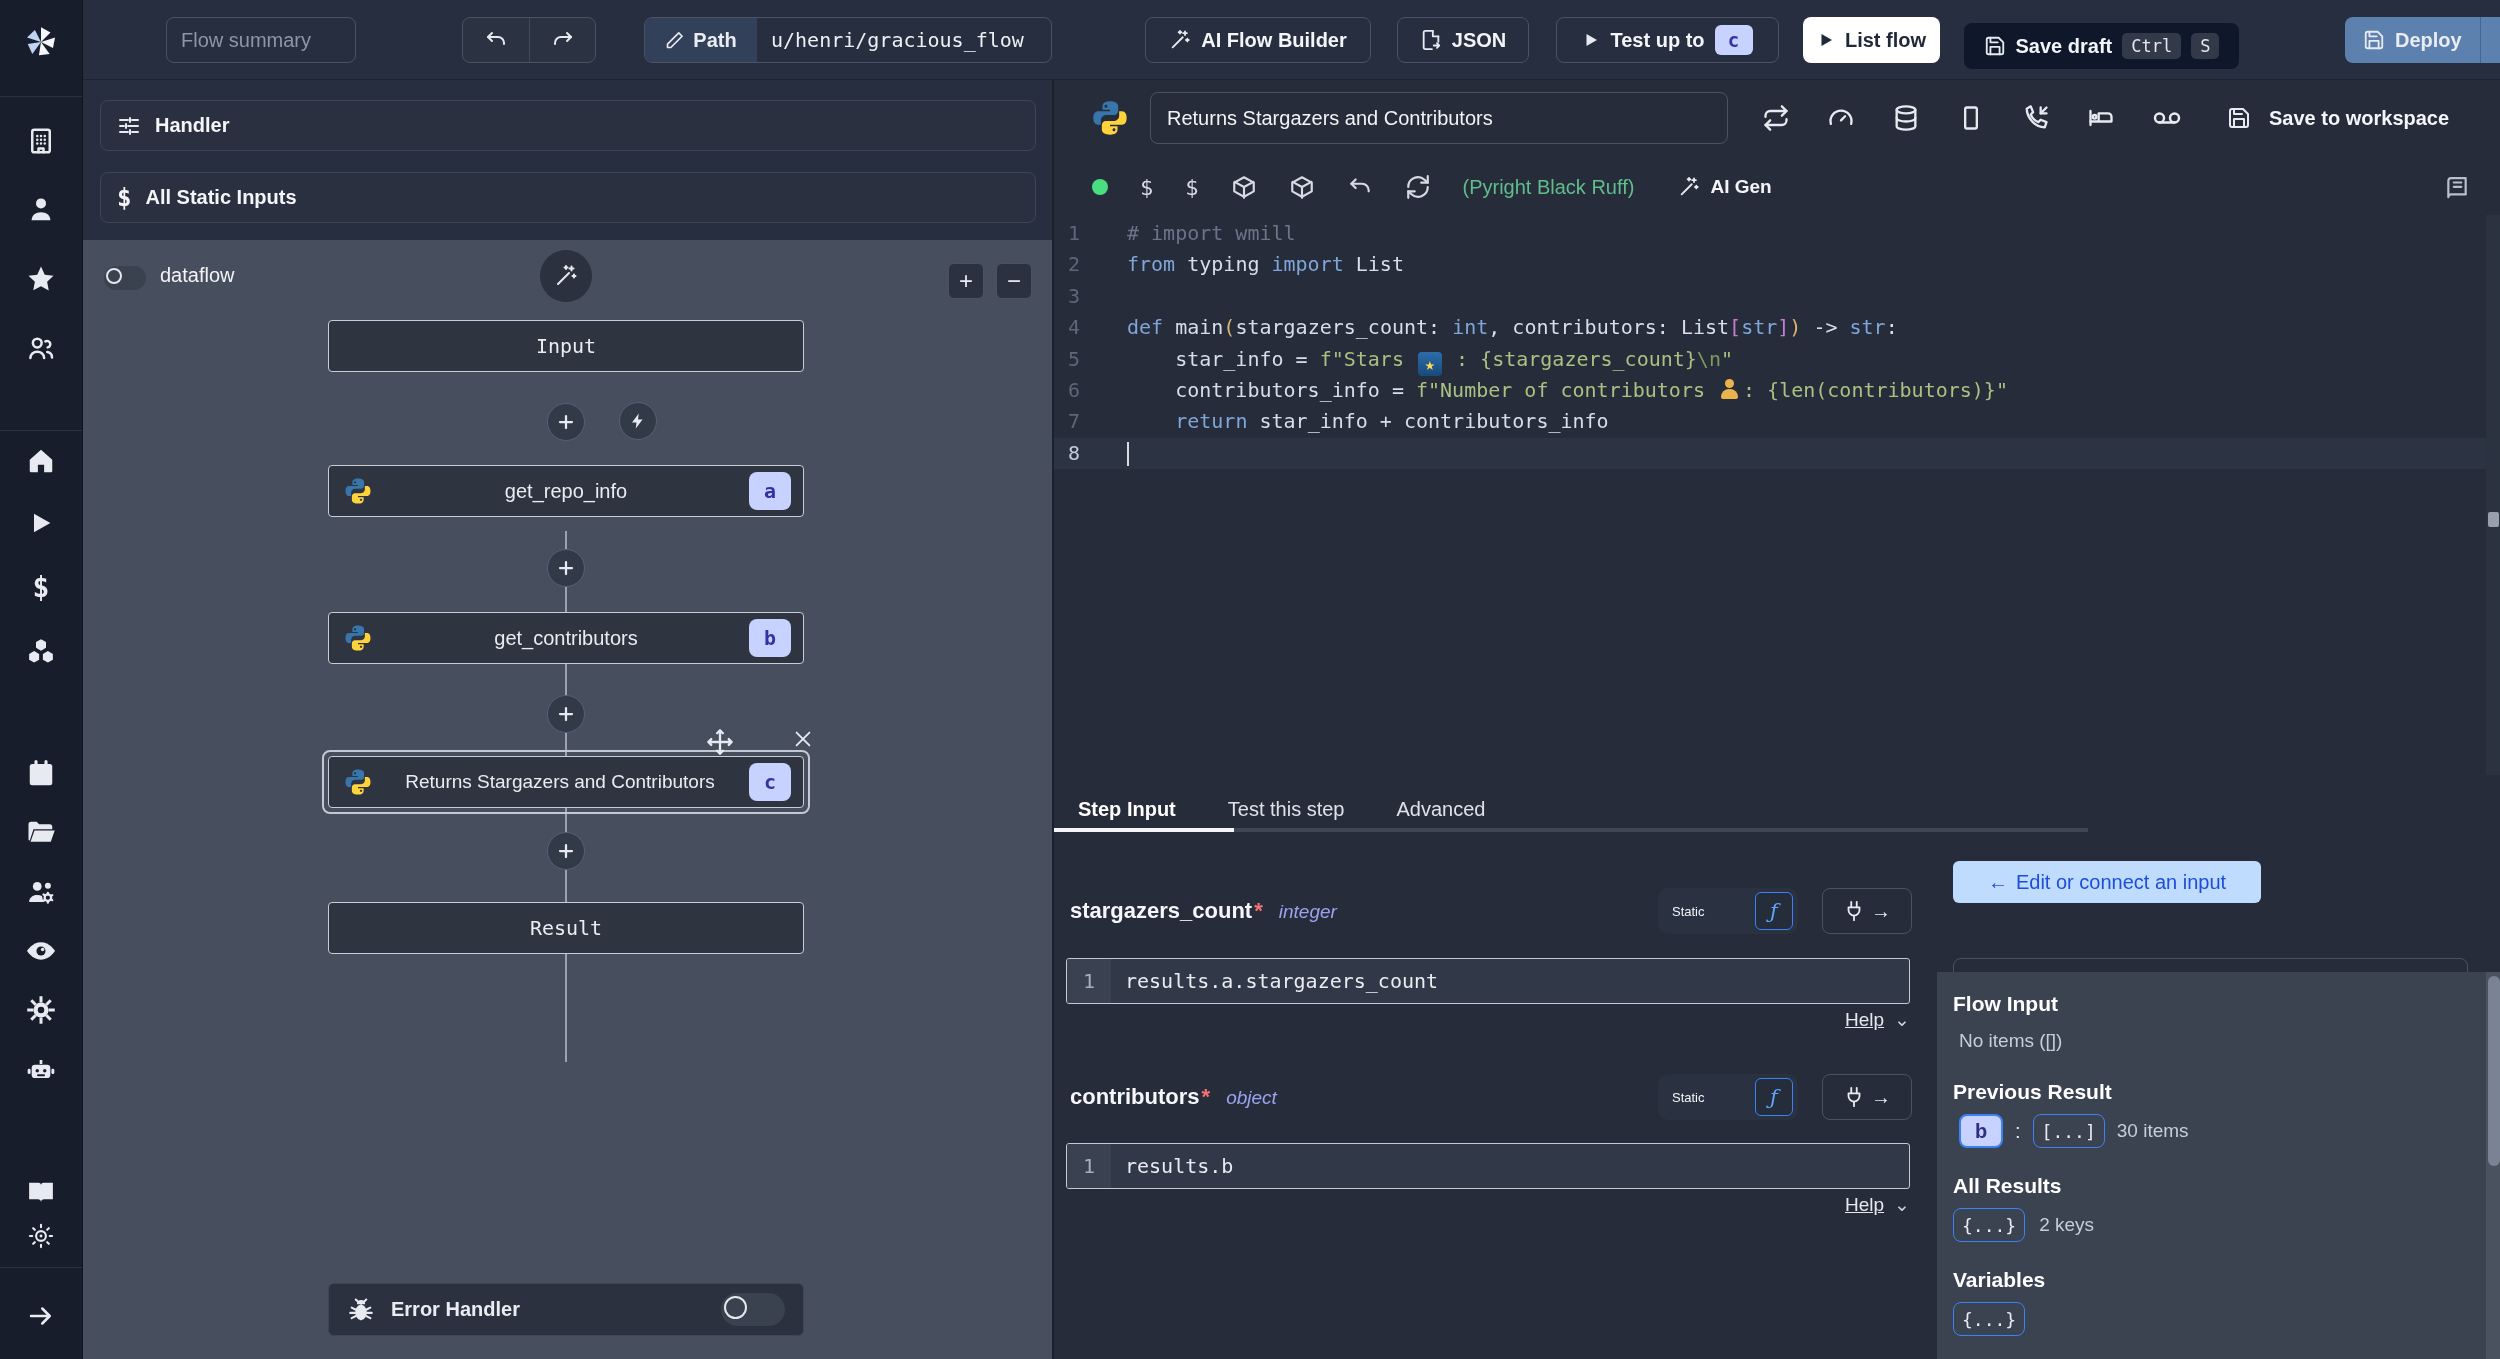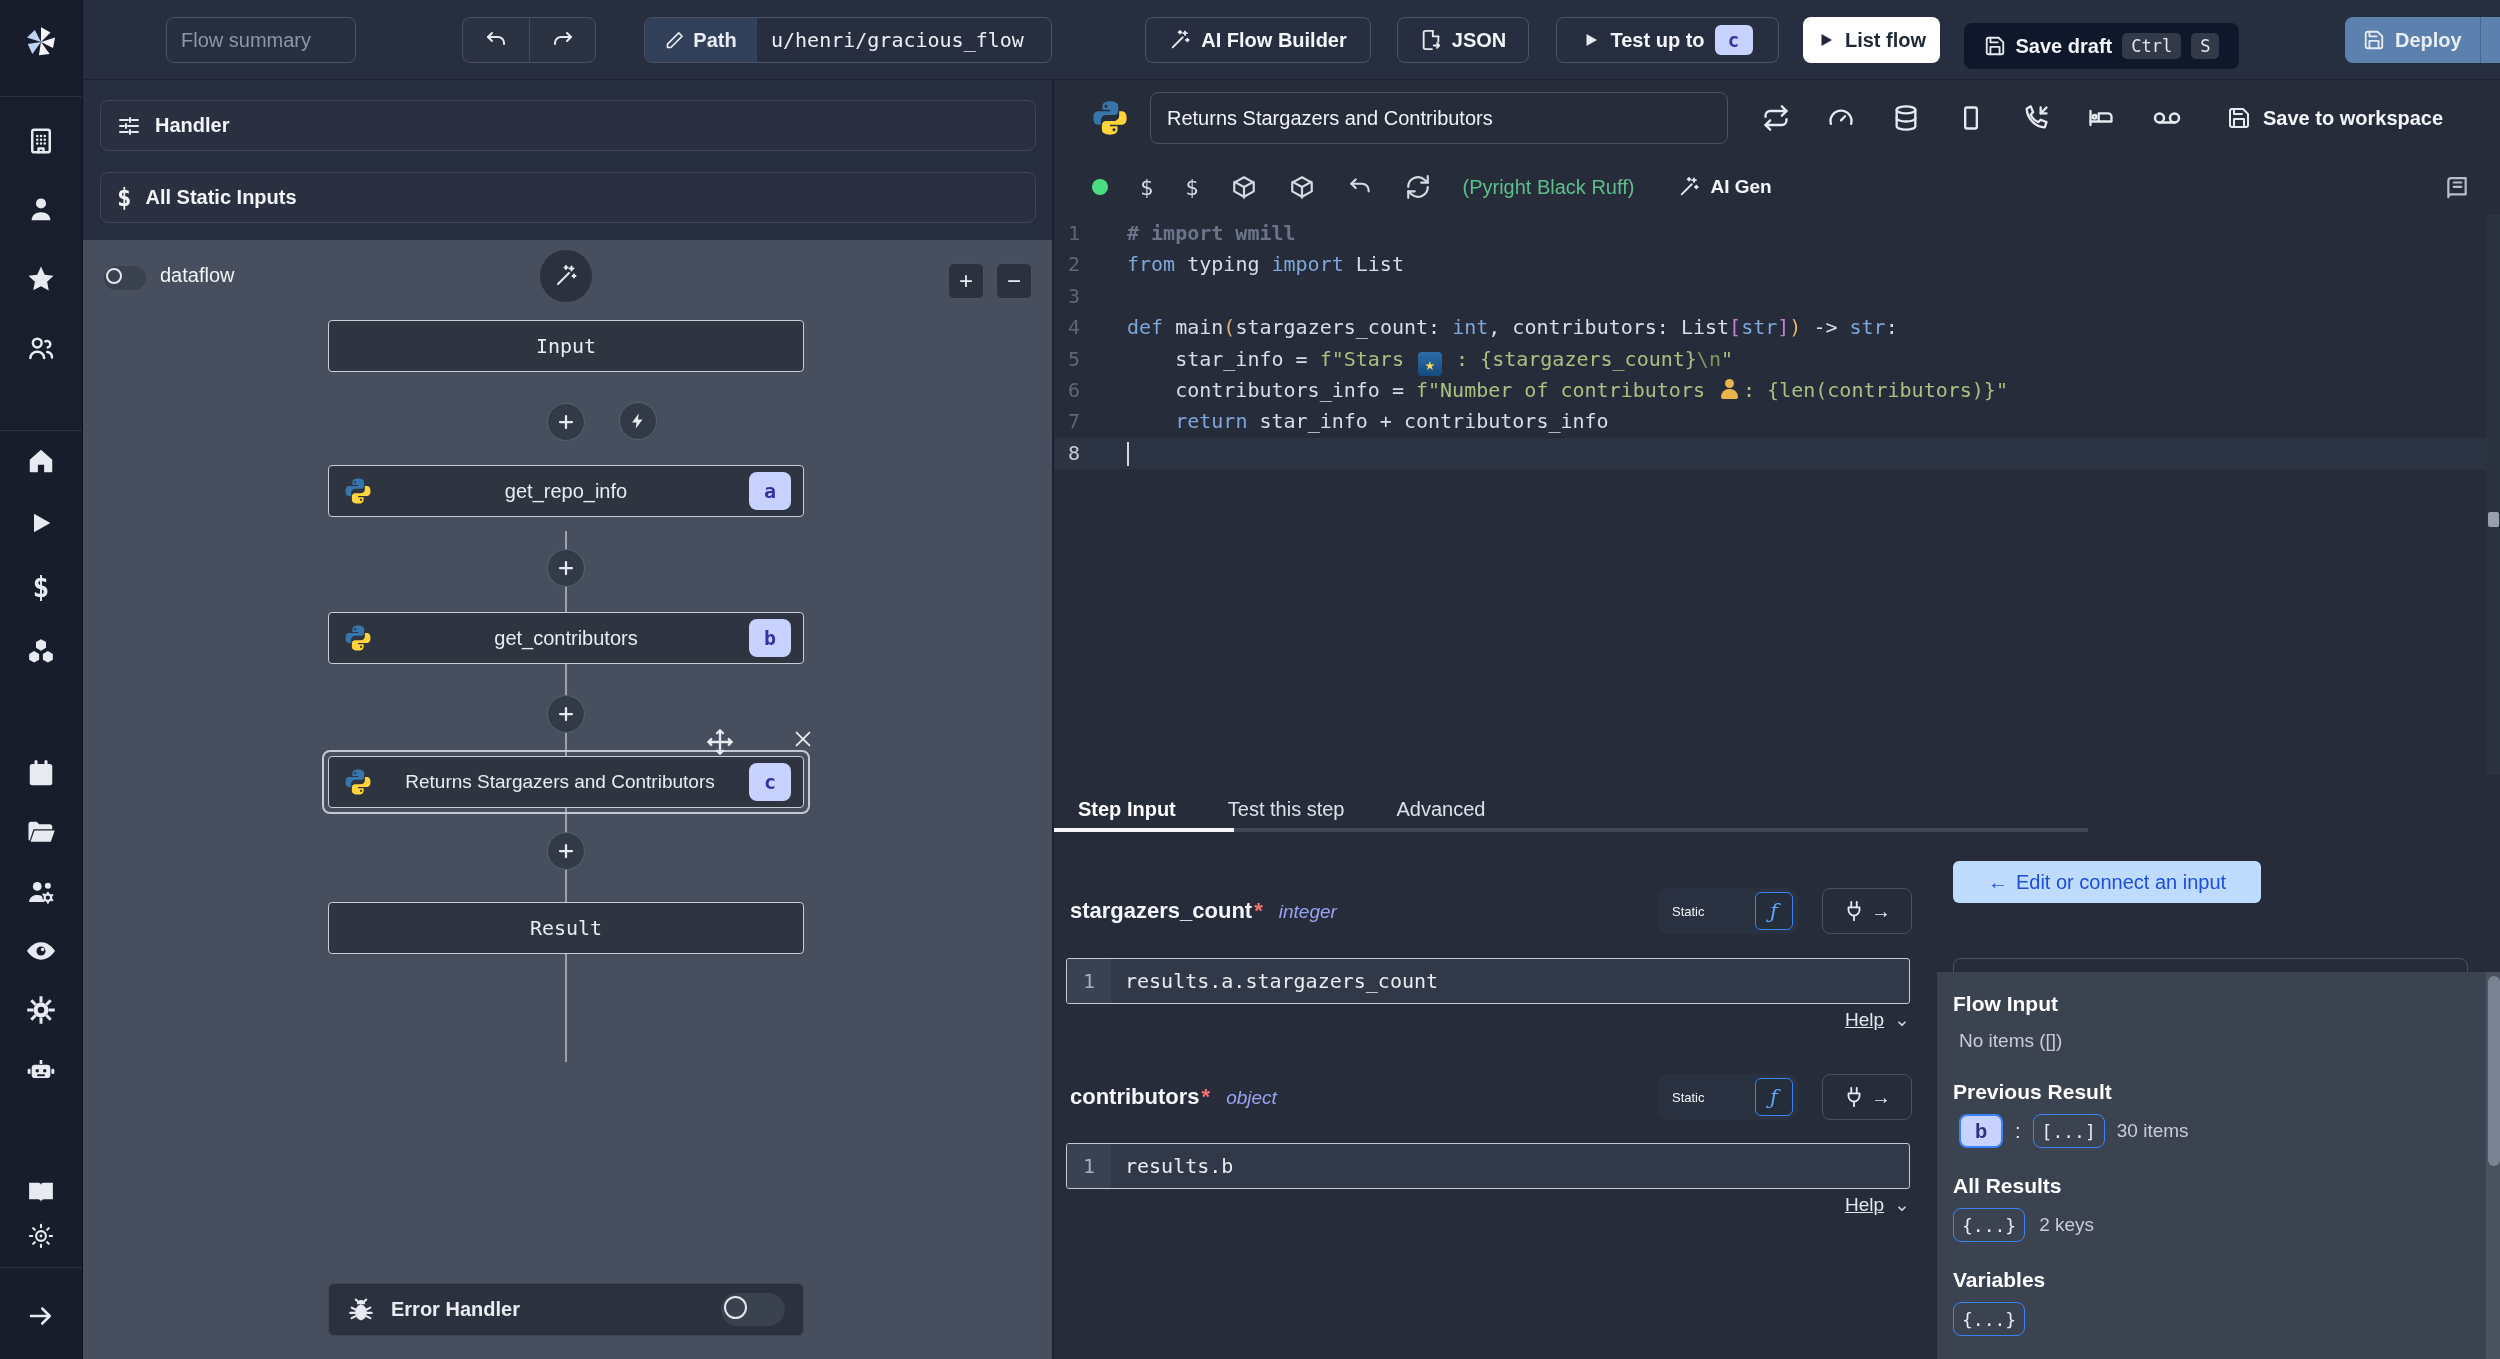--- a/index.html
+++ b/index.html
@@ -48,21 +48,21 @@
   .gnode .nbadge { position:absolute; right:12px; top:50%; transform:translateY(-50%); width:42px; height:38px; background:#C7D2FE; color:#3730A3; font-weight:bold; font-size:20px; border-radius:8px; display:flex; align-items:center; justify-content:center; font-family:"DejaVu Sans Mono",monospace; }
   .gnode .pyico { position:absolute; left:14px; top:50%; transform:translateY(-50%); }
   .pluscirc { position:absolute; width:38px; height:38px; border-radius:50%; background:#333A47; border:1px solid #566074; display:flex; align-items:center; justify-content:center; cursor:pointer; }
   #edge { position:absolute; left:482px; top:291px; width:2px; height:531px; background:#9CA3AF; }
 
   
   #rightpane { left:1052px; top:80px; width:1448px; height:1279px; background:#262C3A; border-left:2px solid #1B2130; }
   #ed-title { position:absolute; left:96px; top:12px; width:578px; height:52px; background:transparent; border:1px solid #4A5263; border-radius:8px; color:#F1F3F6; font-size:20px; padding:0 16px; }
   .hicons { position:absolute; left:708px; top:0; height:76px; display:flex; align-items:center; gap:37px; }
   .toolrow { position:absolute; left:38px; top:80px; height:54px; display:flex; align-items:center; gap:32px; }
-  .tk-com{color:#6B7489;font-weight:bold;} .tk-kw{color:#7FA6D9;} .tk-typ{color:#7FA6D9;} .tk-pln{color:#D8DEE9;}
+  .tk-com{color:#6B7489;} .tk-kw{color:#7FA6D9;} .tk-typ{color:#7FA6D9;} .tk-pln{color:#D8DEE9;}
   .tk-par{color:#DDB671;} .tk-brk{color:#C47FD4;} .tk-str{color:#A9C181;} .tk-esc{color:#7D9A5C;}
   .tk-estar{display:inline-block;width:24px;height:24px;background:linear-gradient(#2d6da8,#174a7c);border-radius:4px;color:#FFD95E;font-size:17px;line-height:24px;text-align:center;vertical-align:-4px;margin:0 2px;}
   .tk-epeople{display:inline-block;width:22px;height:22px;position:relative;vertical-align:-4px;margin:0 2px;}
   .tk-epeople::before{content:"";position:absolute;left:6px;top:0;width:9px;height:9px;border-radius:50%;background:#E9B44C;}
   .tk-epeople::after{content:"";position:absolute;left:2px;top:10px;width:17px;height:10px;border-radius:8px 8px 2px 2px;background:#E9B44C;}
   #code-lines { position:absolute; left:0; top:138px; width:1448px; font-family:"DejaVu Sans Mono",monospace; font-size:20px; }
   .code-row { height:31.4px; line-height:31.4px; white-space:pre; position:relative; }
   .code-row .gut { display:inline-block; width:26px; padding-left:4px; text-align:right; color:#5E6779; margin-right:47px; }
   .code-row .ct { white-space:pre; }
   .code-row.current { background:#2C3342; }
@@ -507,21 +507,21 @@
       <svg class="ic" width="28" height="28" viewBox="0 0 24 24">
           <path d="M3 6v12"></path>
           <path d="M3 15h18v-4a3 3 0 0 0-3-3h-8v7"></path>
           <circle cx="6.5" cy="11" r="1.6"></circle>
         </svg>
       <svg class="ic" width="30" height="30" viewBox="0 0 24 24">
           <circle cx="6" cy="12" r="3.6"></circle>
           <circle cx="18" cy="12" r="3.6"></circle>
           <path d="M6 15.6h12"></path>
         </svg>
-      <div class="flex" style="gap:12px;cursor:pointer;margin-left:8px">
+      <div class="flex" style="gap:18px;cursor:pointer;margin-left:8px">
         <svg class="ic" width="24" height="24" viewBox="0 0 24 24">
             <path d="M19 21H5a2 2 0 0 1-2-2V5a2 2 0 0 1 2-2h11l5 5v11a2 2 0 0 1-2 2z"></path>
             <path d="M17 21v-8H7v8"></path>
             <path d="M7 3v5h8"></path>
           </svg>
         <span style="font-size:20px;font-weight:700;color:#F3F5F8">Save to workspace</span>
       </div>
     </div>
 
     <div class="toolrow">

